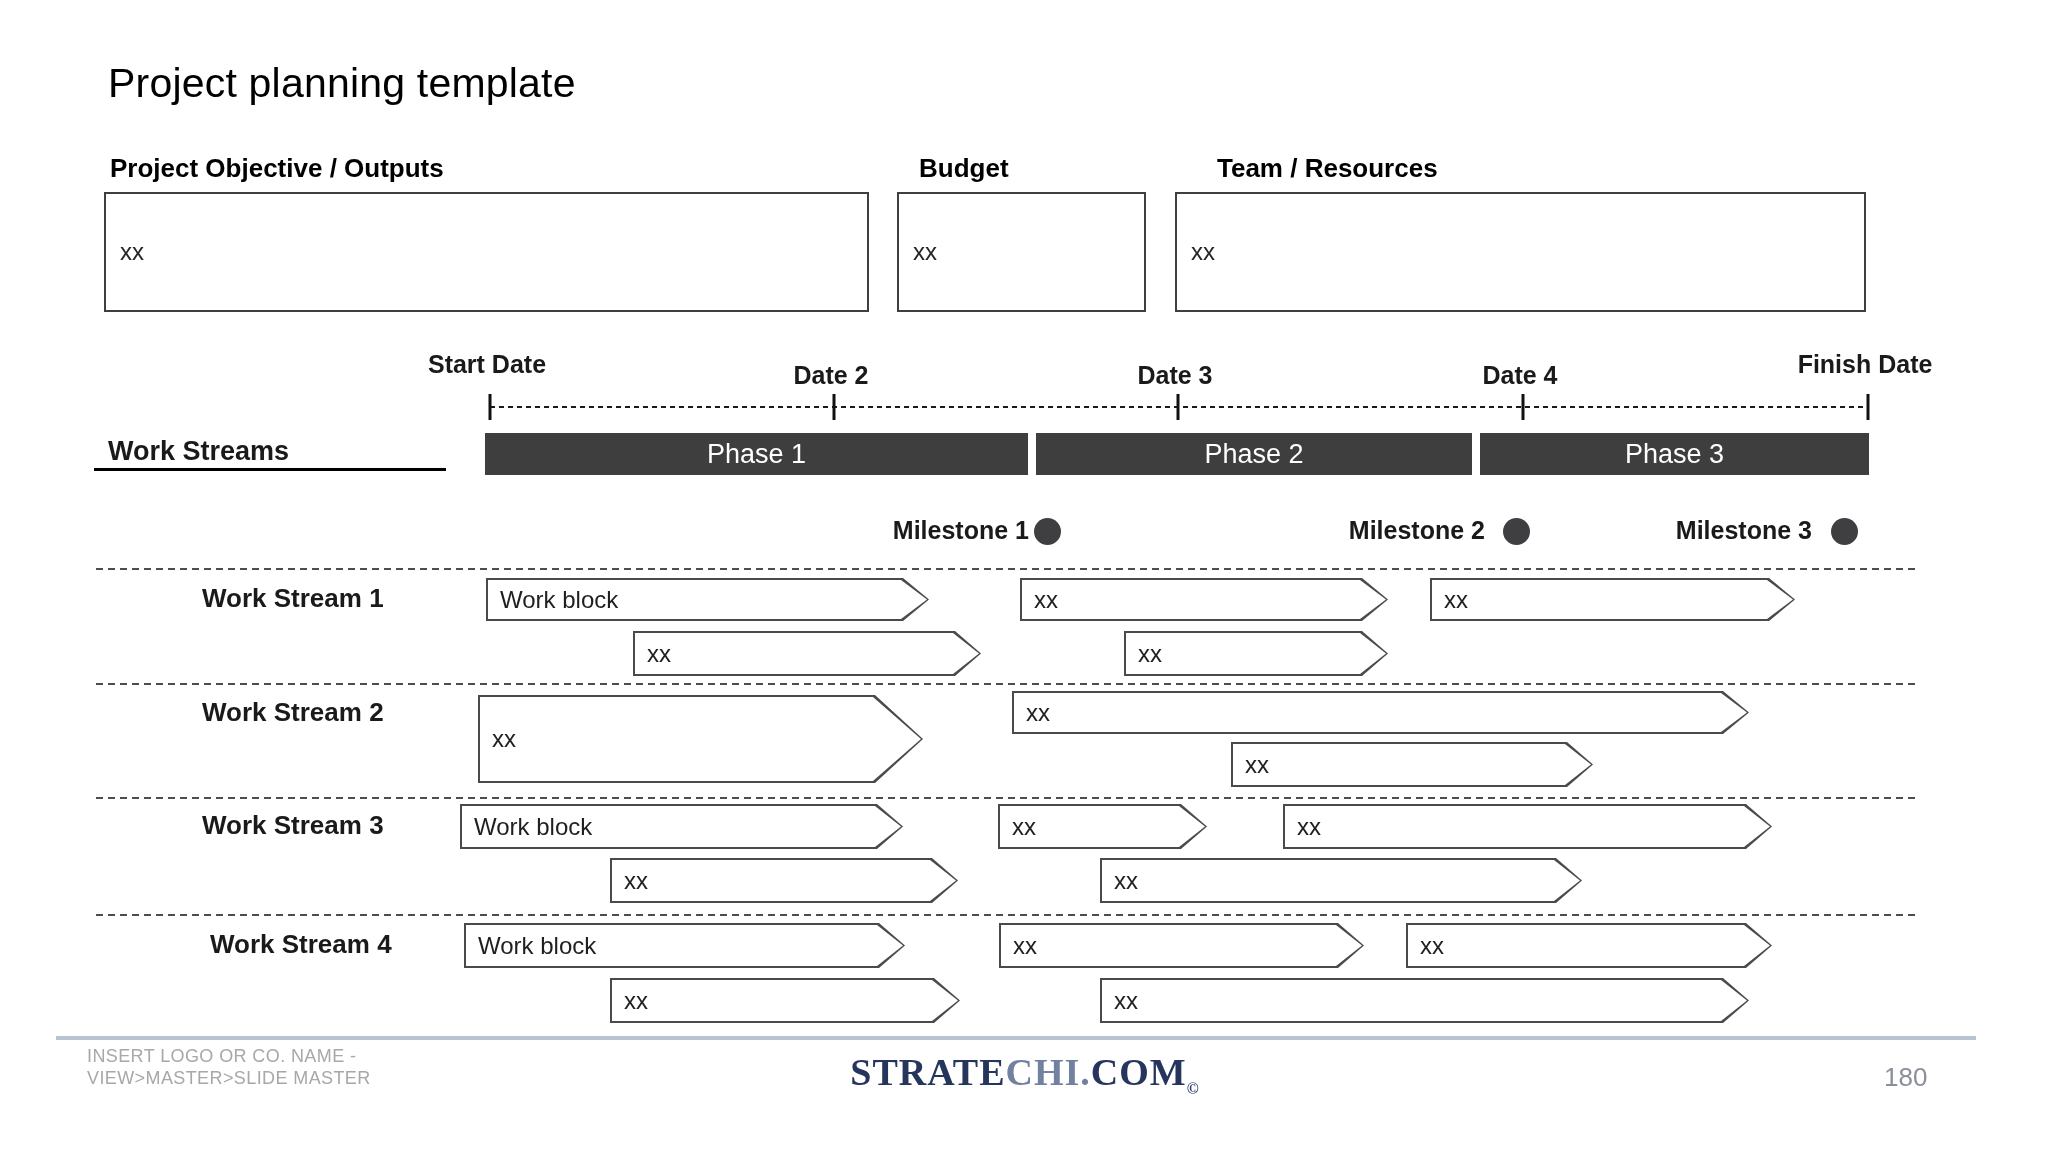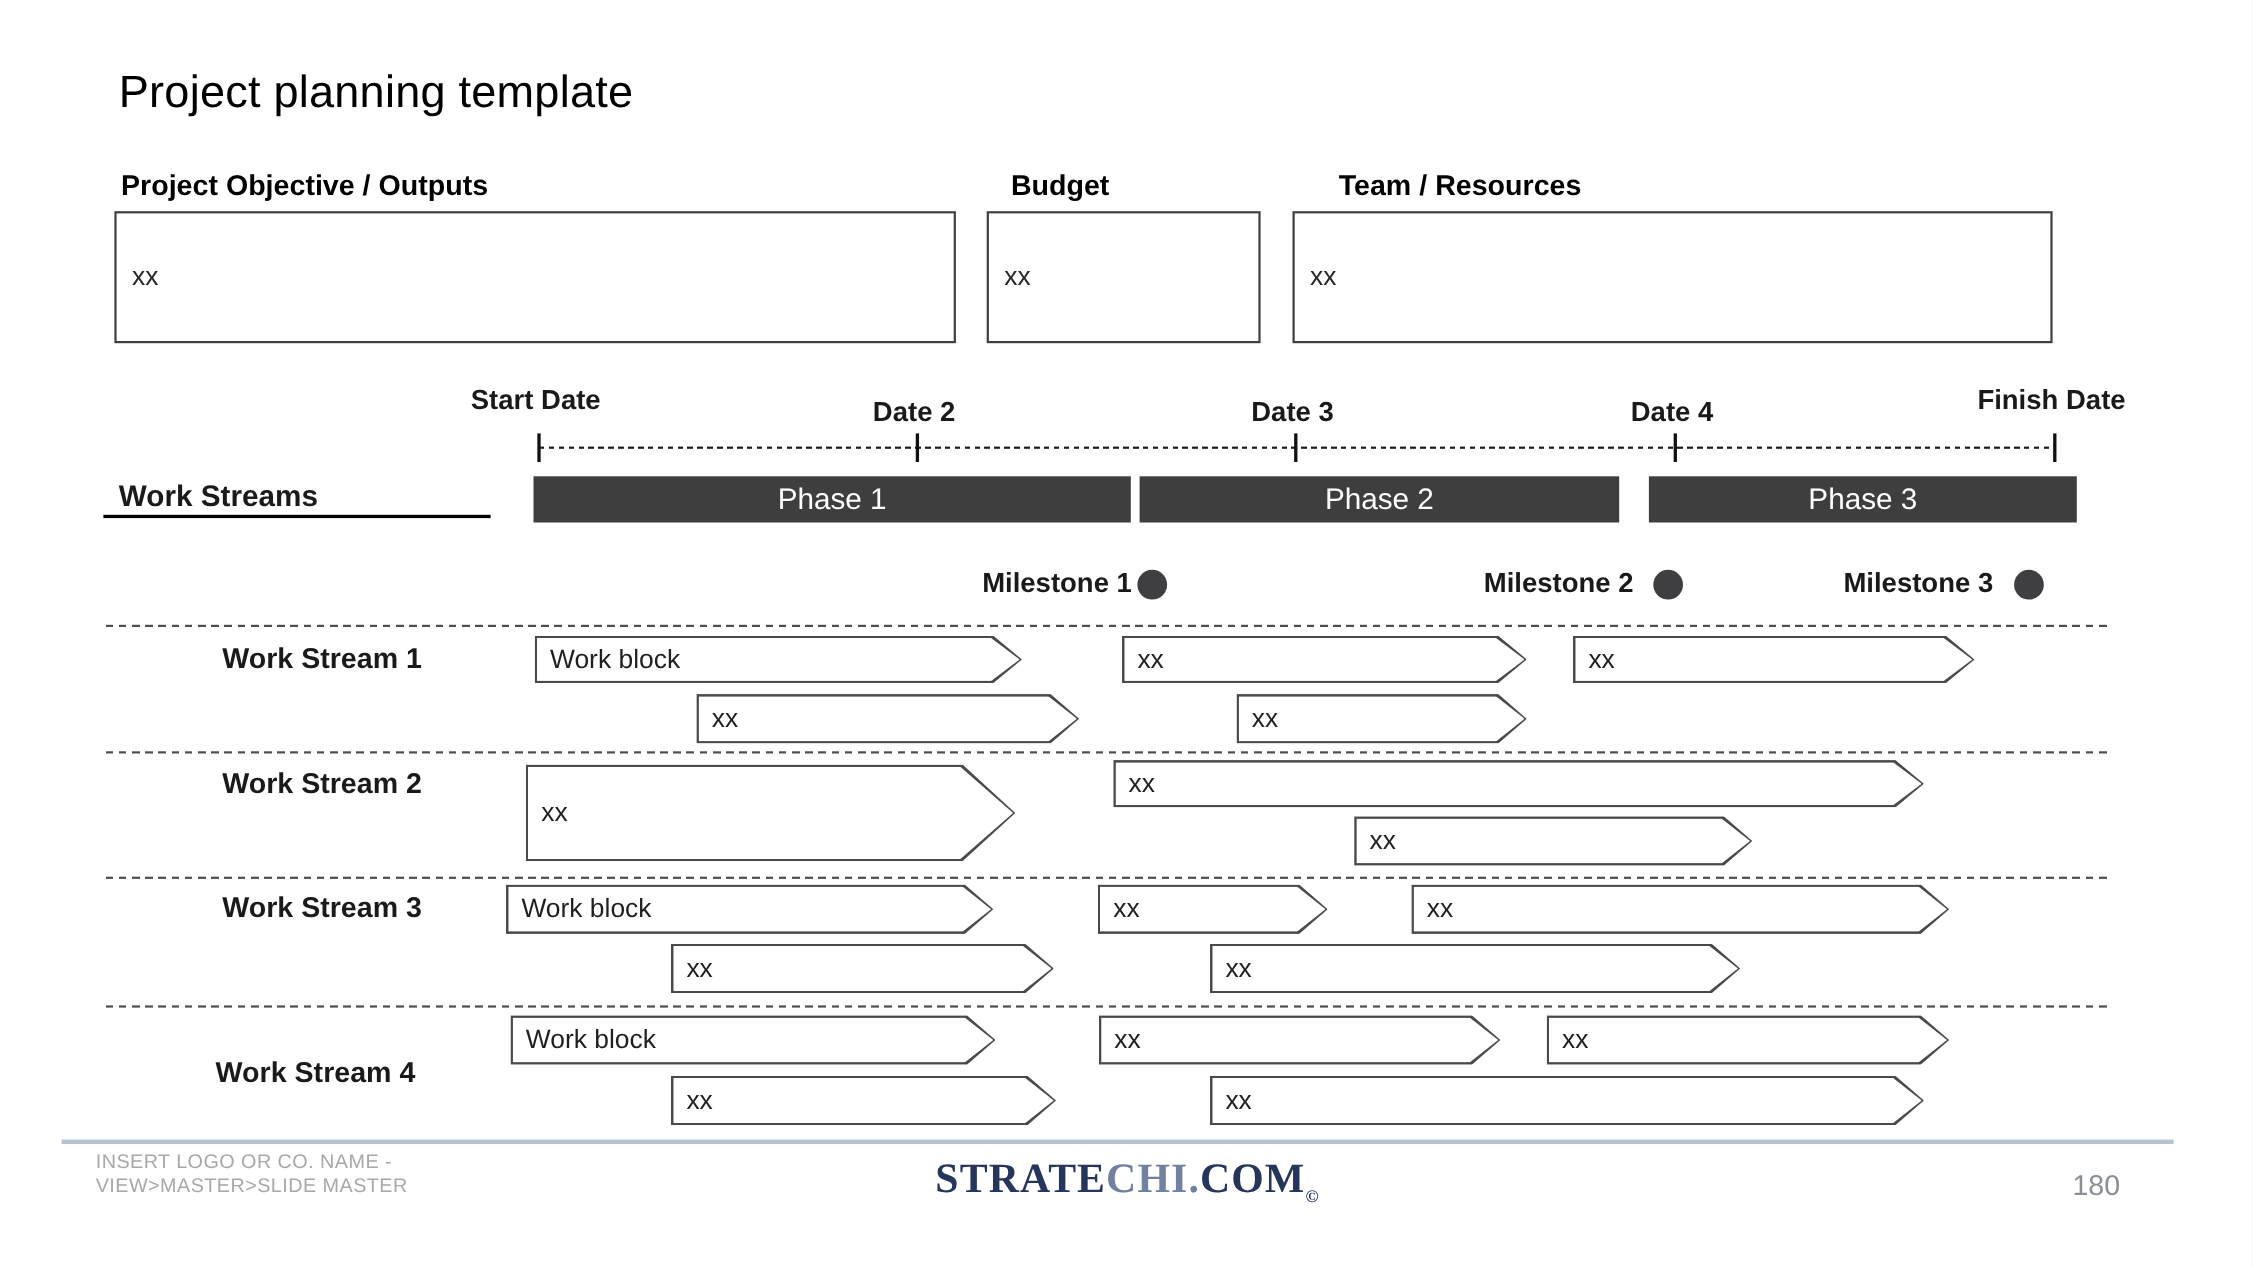--- a/index.html
+++ b/index.html
@@ -64,21 +64,21 @@
       <div class="abs date-label" style="left: 831px; top: 361px;">Date 2</div>
       <div class="abs tick" style="left: 834px; top: 394px;"></div>
       <div class="abs date-label" style="left: 1175px; top: 361px; text-align: center;">Date 3</div>
       <div class="abs tick" style="left: 1178px; top: 394px;"></div>
       <div class="abs date-label" style="left: 1520px; top: 361px;">Date 4</div>
       <div class="abs tick" style="left: 1523px; top: 394px;"></div>
       <div class="abs date-label" style="left: 1865px; top: 350px;">Finish Date</div>
       <div class="abs tick" style="left: 1868px; top: 394px;"></div>
       <div class="abs phase-bar" style="left: 485px; top: 433px; width: 543px; background: rgb(62, 62, 62);">Phase 1</div>
       <div class="abs phase-bar" style="left: 1036px; top: 433px; width: 436px; background: rgb(62, 62, 62);">Phase 2</div>
-      <div class="abs phase-bar" style="left: 1480px; top: 433px; width: 389px; background: rgb(62, 62, 62); margin-left: 19px;">Phase 3</div>
+      <div class="abs phase-bar" style="left: 1480px; top: 433px; width: 389px; background: rgb(62, 62, 62);">Phase 3</div>
       <div class="abs ms-label" style="left: 749px; top: 516px; width: 280px;">Milestone 1</div>
       <div class="abs ms-dot" style="left: 1034px; top: 518px; background: rgb(63, 63, 66);"></div>
       <div class="abs ms-label" style="left: 1205px; top: 516px; width: 280px;">Milestone 2</div>
       <div class="abs ms-dot" style="left: 1503px; top: 518px; background: rgb(63, 63, 66);"></div>
       <div class="abs ms-label" style="left: 1532px; top: 516px; width: 280px;">Milestone 3</div>
       <div class="abs ms-dot" style="left: 1831px; top: 518px; background: rgb(63, 63, 66);"></div>
     </div>
 
   <div class="abs" id="ws-label" style="left:108px;top:436px;">Work Streams</div>
   <div class="abs" id="ws-underline" style="left:94px;top:468px;width:352px;"></div>
@@ -149,21 +149,21 @@
       <div class="abs pent" style="left: 610px; top: 858px; width: 348px; height: 45px; --t: 26px;">
         <div class="po" style="background: rgb(74, 74, 74);"></div>
         <div class="pi"></div>
         <div class="pl">xx</div>
       </div>
       <div class="abs pent" style="left: 1100px; top: 858px; width: 482px; height: 45px; --t: 26px;">
         <div class="po" style="background: rgb(74, 74, 74);"></div>
         <div class="pi"></div>
         <div class="pl">xx</div>
       </div>
-      <div class="abs stream-label" style="left: 196px; top: 929px; margin-top: 31px;">Work Stream 4</div>
+      <div class="abs stream-label" style="left: 210px; top: 929px;">Work Stream 4</div>
       <div class="abs pent" style="left: 464px; top: 923px; width: 441px; height: 45px; --t: 26px;">
         <div class="po" style="background: rgb(74, 74, 74);"></div>
         <div class="pi"></div>
         <div class="pl">Work block</div>
       </div>
       <div class="abs pent" style="left: 999px; top: 923px; width: 365px; height: 45px; --t: 26px;">
         <div class="po" style="background: rgb(74, 74, 74);"></div>
         <div class="pi"></div>
         <div class="pl">xx</div>
       </div>

